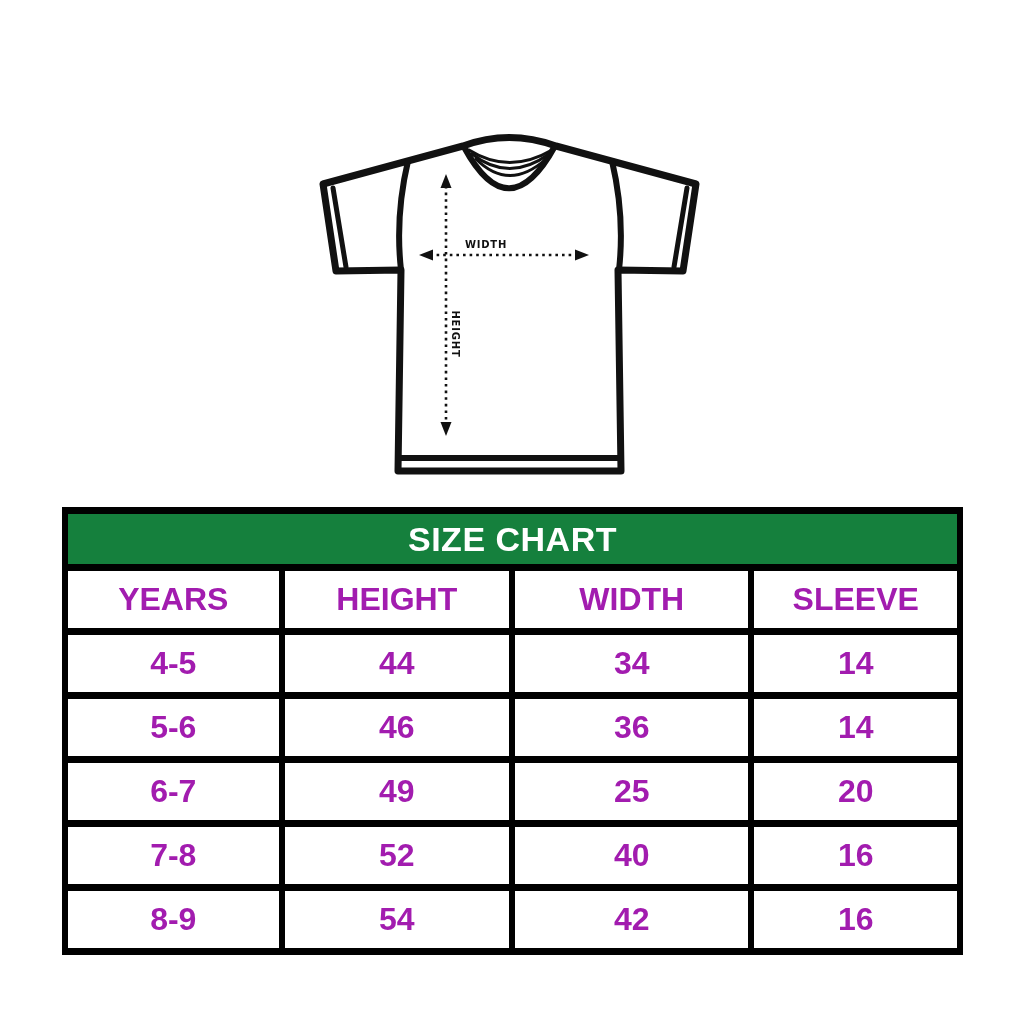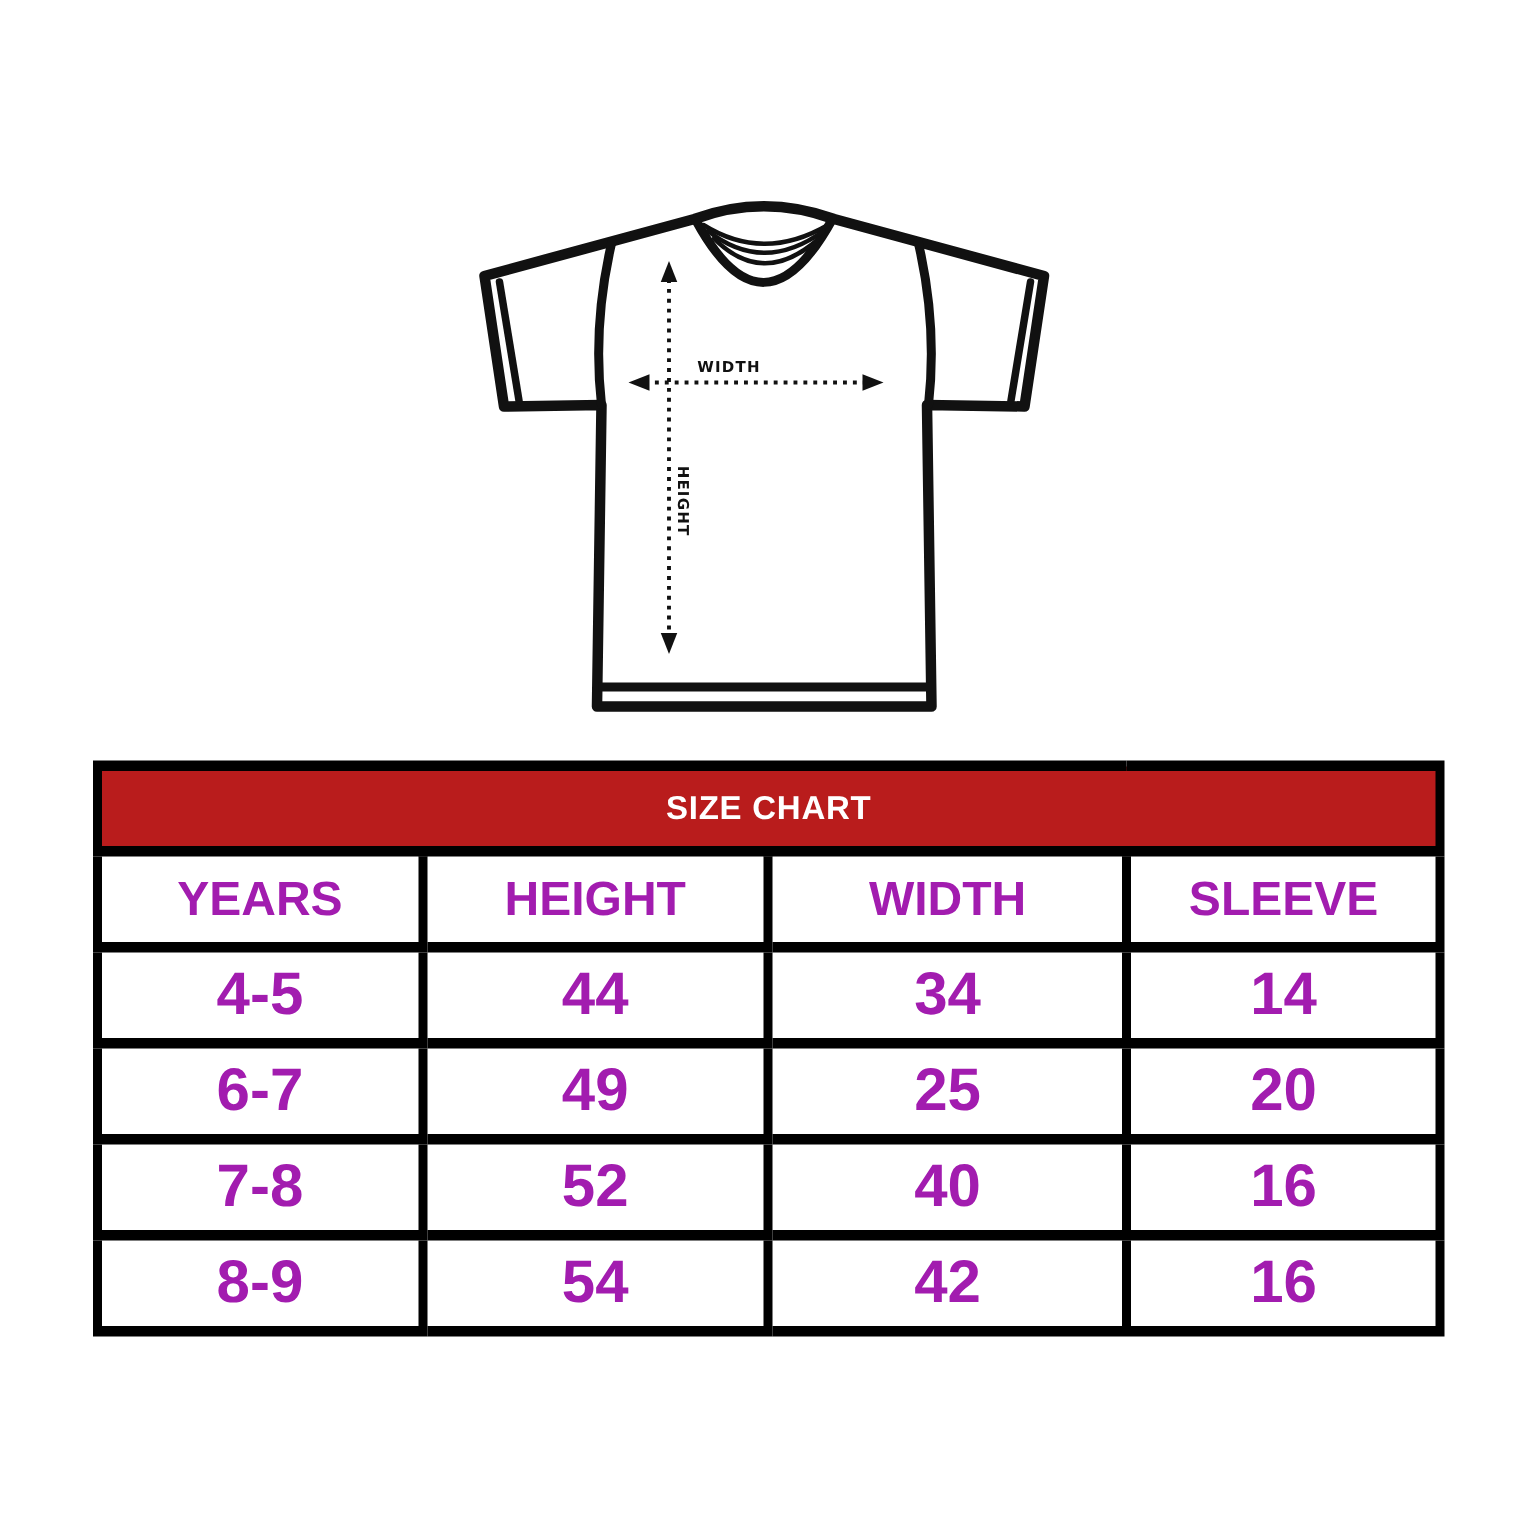--- a/index.html
+++ b/index.html
@@ -28,33 +28,33 @@
     border-top-width:7px;
     border-bottom-width:7px;
     text-align:center;
     vertical-align:middle;
     padding:0;
     background:#ffffff;
     color:#a21caf;
     font-weight:bold;
   }
   table.size-chart .title-cell{
-    background:#b91c1c;
+    background:#15803d;
     color:#ffffff;
     height:50px;
-    font-size:22px;
+    font-size:34px;
     letter-spacing:0.5px;
   }
   table.size-chart .head-cell{
     height:57px;
     font-size:32px;
   }
   table.size-chart .data-cell{
     height:57px;
-    font-size:40px;
+    font-size:32px;
   }
 </style>
 </head>
 <body>
 
 <div class="canvas">
 
   <svg class="shirt-svg" viewBox="0 0 1024 463" xmlns="http://www.w3.org/2000/svg">
 
     <g fill="none" stroke="#111111">
@@ -111,20 +111,26 @@
         <th class="head-cell">WIDTH</th>
         <th class="head-cell">SLEEVE</th>
       </tr>
       <tr>
         <td class="data-cell">4-5</td>
         <td class="data-cell">44</td>
         <td class="data-cell">34</td>
         <td class="data-cell">14</td>
       </tr>
       <tr>
+        <td class="data-cell">5-6</td>
+        <td class="data-cell">46</td>
+        <td class="data-cell">36</td>
+        <td class="data-cell">14</td>
+      </tr>
+      <tr>
         <td class="data-cell">6-7</td>
         <td class="data-cell">49</td>
         <td class="data-cell">25</td>
         <td class="data-cell">20</td>
       </tr>
       <tr>
         <td class="data-cell">7-8</td>
         <td class="data-cell">52</td>
         <td class="data-cell">40</td>
         <td class="data-cell">16</td>

